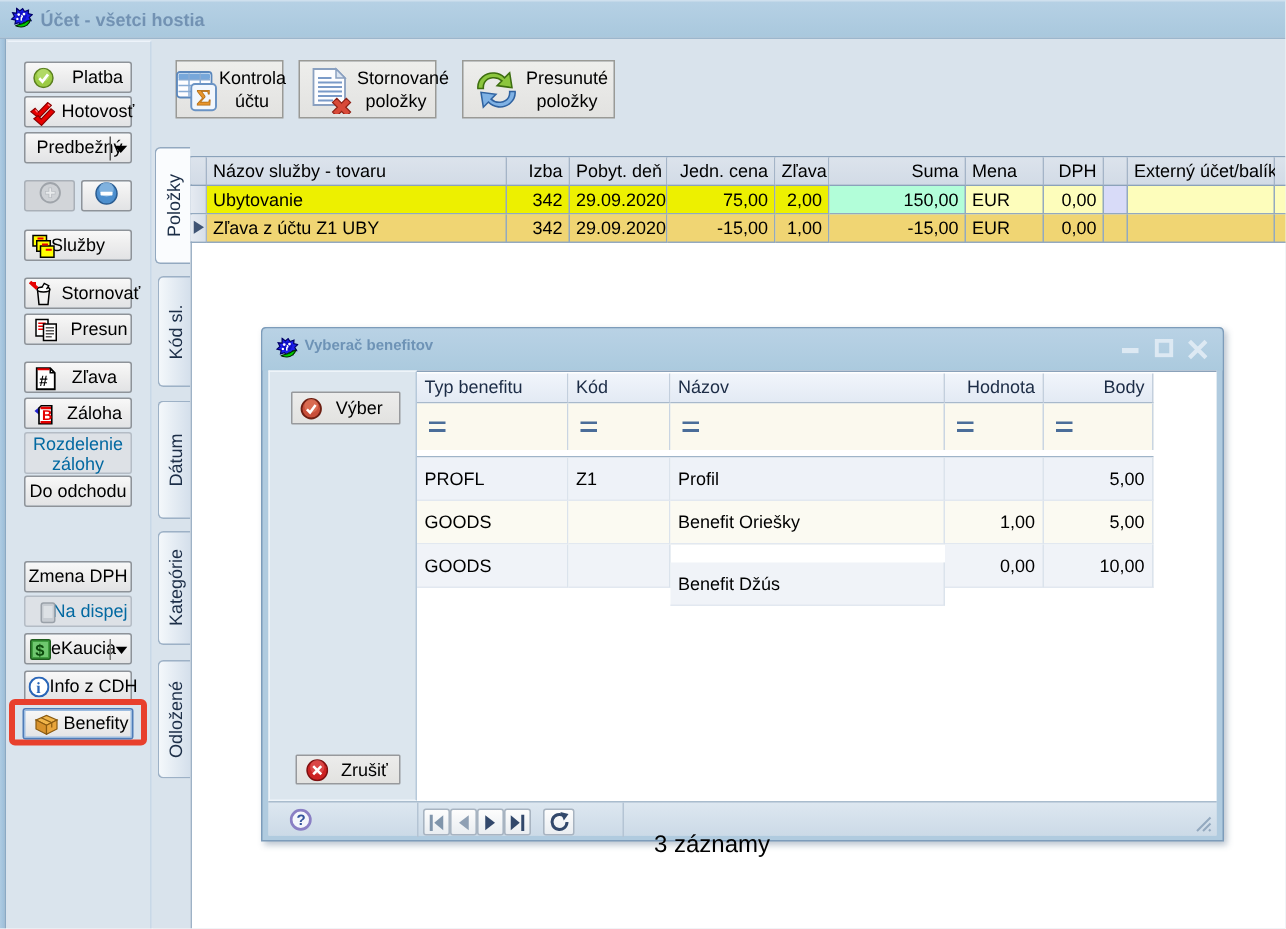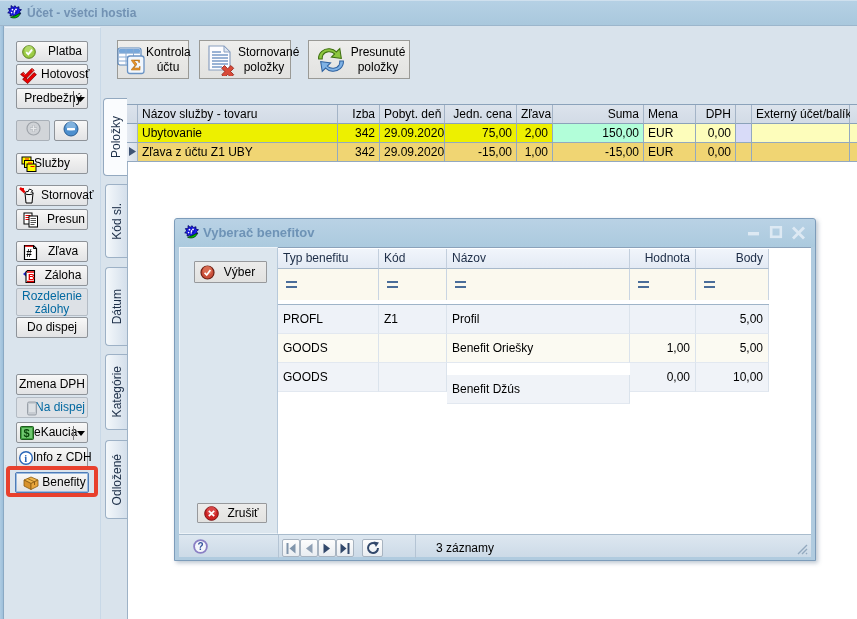--- a/index.html
+++ b/index.html
@@ -53,21 +53,21 @@
 .gc { position:absolute; height:19px; font-size:12px; color:#000; line-height:18px;
   padding:0 4px; border-right:1px solid #93a9c0; border-bottom:1px solid #93a9c0; white-space:nowrap; }
 .r { text-align:right; }
 
 
 #dialog { left:174px; top:218px; width:642px; height:343px;
   background:#b0cbdf; border:1px solid #7d9cba; border-radius:3px 3px 0 0;
   box-shadow:2px 2px 4px rgba(60,90,120,.35); }
 #dlg-title { position:absolute; left:0; top:0; width:100%; height:28px;
   background:linear-gradient(#b9d2e5,#abcade); border-radius:3px 3px 0 0; }
-#dlg-title .txt { position:absolute; left:28px; top:6px; font-size:13px; font-weight:bold; color:#6e93b6; }
+#dlg-title .txt { position:absolute; left:28px; top:6px; font-size:10px; font-weight:bold; color:#6e93b6; }
 #dlg-body { position:absolute; left:4px; top:28px; width:632px; height:310px; background:#d9e3ec; }
 #dlg-left { position:absolute; left:0; top:0; width:99px; height:287px;
   background:#dce6ee; border:1px solid #eef4f9; border-right:1px solid #b7c9da; }
 .dbtn { position:absolute; left:14px; width:73px; height:22px;
   background:linear-gradient(#ececeb,#e2e2e0);
   border:1px solid #97999c; border-radius:1px;
   font-size:12px; color:#000; display:flex; align-items:center; justify-content:center; }
 #dlg-grid { position:absolute; left:99px; top:0; width:533px; height:287px; background:#fff;
   border-top:1px solid #8ba2ba; }
 .dh { position:absolute; top:1px; height:20px;
@@ -182,21 +182,21 @@
 <div class="btn" style="top:265px;padding-left:22px">
  <svg width="16" height="16" viewBox="0 0 16 16" style="position:absolute;left:5px;top:3px">
   <path d="M1 5 l3-2.5 v5Z" fill="#2222cc"></path>
   <path d="M5.5 1.5 h7 v12 h-8.5 v-10.5Z" fill="#fff" stroke="#000" stroke-width="1.1"></path>
   <path d="M5 3 h7 M5 12.5 h7" stroke="#e60000" stroke-width="1.6"></path>
   <text x="6" y="11" font-size="9.5" font-weight="bold" fill="#e60000" font-family="Liberation Sans">B</text>
  </svg>
  Záloha
 </div>
 <div class="btn dis" style="top:288px;height:28px;line-height:13px;padding-top:1px">Rozdelenie<br>zálohy</div>
-<div class="btn" style="top:317px">Do dispej</div>
+<div class="btn" style="top:317px">Do odchodu</div>
 <div class="btn" style="top:374px">Zmena DPH</div>
 <div class="btn dis" style="top:397px;padding-left:16px">
  <svg width="12" height="15" viewBox="0 0 12 15" style="position:absolute;left:9px;top:3px">
   <rect x="1.5" y="1" width="9" height="13" rx="1.5" fill="#c7ccd2" stroke="#9aa1a9" stroke-width="1"></rect>
   <rect x="3" y="3" width="6" height="8" fill="#dde1e5"></rect>
  </svg>
  Na dispej
 </div>
 <div class="btn" style="top:422px;text-align:left;padding-left:17px">
  <svg width="14" height="14" viewBox="0 0 14 14" style="position:absolute;left:3px;top:3px">
@@ -411,20 +411,20 @@
             <path d="M0.5 0.5 L6.5 5.5 L0.5 10.5Z" fill="#32486b"></path>
           </svg>
         </div>
    <div class="nav" style="left:183px;width:21px">
           <svg width="14" height="14" viewBox="0 0 14 14">
             <path d="M12 7 A5 5 0 1 1 9.8 2.85" stroke="#32486b" fill="none" stroke-width="2"></path>
             <path d="M7.6 0.4 L13 1.6 L9.9 6Z" fill="#32486b"></path>
           </svg>
         </div>
    <div style="position:absolute;left:236px;top:0;width:1px;height:23px;background:#b4c4d4"></div>
-   <div style="position:absolute;left:257px;top:6px;font-size:12px;color:#000">3 záznamy</div>
+   <div style="position:absolute;left:257px;top:20px;font-size:16px;color:#000">3 záznamy</div>
    <svg width="11" height="11" viewBox="0 0 11 11" style="position:absolute;right:3px;bottom:2px">
     <path d="M10 0 V10 H0 Z" fill="none"></path>
     <path d="M10 1 L1 10 M10 5 L5 10 M10 9 L9 10" stroke="#93a9bf" stroke-width="1.4"></path>
    </svg>
   </div>
  </div>
 </div>
 
 </body></html>

